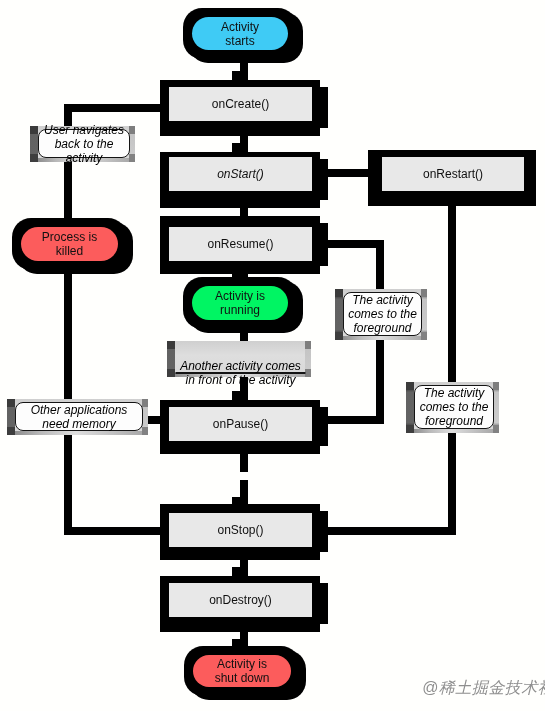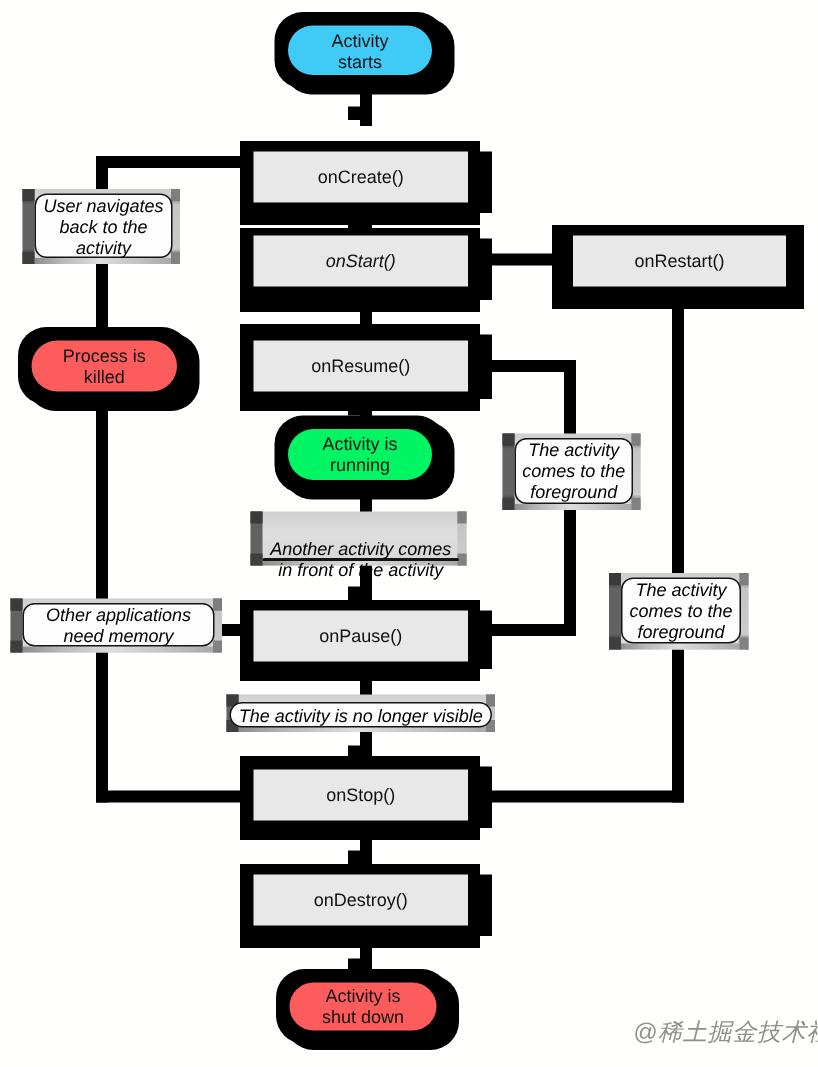--- a/index.html
+++ b/index.html
@@ -86,21 +86,21 @@
   <div class="astep" style="left:232px;top:567px;"></div>
   <div class="astep" style="left:232px;top:639px;"></div>
 
   <div class="pill" style="left:183px;top:8px;width:114px;height:51px;">
     <div class="pinner" style="background:#3FCBF5;">
         <div>Activity</div>
         <div>starts</div>
       </div>
   </div>
 
-  <div class="mbox" style="left:160px;top:80px;width:160px;height:56px;margin-top:14px;">
+  <div class="mbox" style="left:160px;top:80px;width:160px;height:56px;">
     <div class="inner">
         <div>onCreate()</div>
       </div>
   </div>
 
   <div class="mbox" style="left:160px;top:152px;width:160px;height:56px;">
     <div class="inner" style="top:5px;font-style:italic;">
         <div>onStart()</div>
       </div>
   </div>
@@ -149,21 +149,21 @@
       </div>
   </div>
 
   <div class="pill" style="left:184px;top:646px;width:116px;height:50px;">
     <div class="pinner" style="background:#FC5C5C;">
         <div>Activity is</div>
         <div>shut down</div>
       </div>
   </div>
 
-  <div class="note" style="left:15px;top:126px;width:105px;height:50px;">
+  <div class="note" style="left:30px;top:126px;width:105px;height:36px;">
     <div class="nsh"></div>
       <div class="nshl"></div>
       <div class="nshr"></div>
       <div class="nshb"></div>
       <div class="nc nc1"></div>
       <div class="nc nc2"></div>
       <div class="nc nc3"></div>
       <div class="nc nc4"></div>
     <div class="ninner" style="left:8px;top:3px;right:5px;bottom:4px;">
         <div>User navigates</div>
@@ -227,28 +227,15 @@
       <div class="nc nc1"></div>
       <div class="nc nc2"></div>
       <div class="nc nc3"></div>
       <div class="nc nc4"></div>
     <div class="ninner" style="left:8px;top:3px;right:5px;bottom:4px;">
         <div>Other applications</div>
         <div>need memory</div>
       </div>
   </div>
 
-  <div class="note" style="left:151px;top:463px;width:179px;height:25px;">
-    <div class="nsh"></div>
-      <div class="nshl"></div>
-      <div class="nshr"></div>
-      <div class="nshb"></div>
-      <div class="nc nc1"></div>
-      <div class="nc nc2"></div>
-      <div class="nc nc3"></div>
-      <div class="nc nc4"></div>
-    <div class="ninner" style="left:2px;top:5px;right:2px;bottom:3px;border-radius:999px;">
-        <div>The activity is no longer visible</div>
-      </div>
-  </div>
 
   <div class="wm" style="left:422px;top:678px;">@稀土掘金技术社区</div>
 </div>
 
 </body></html>

